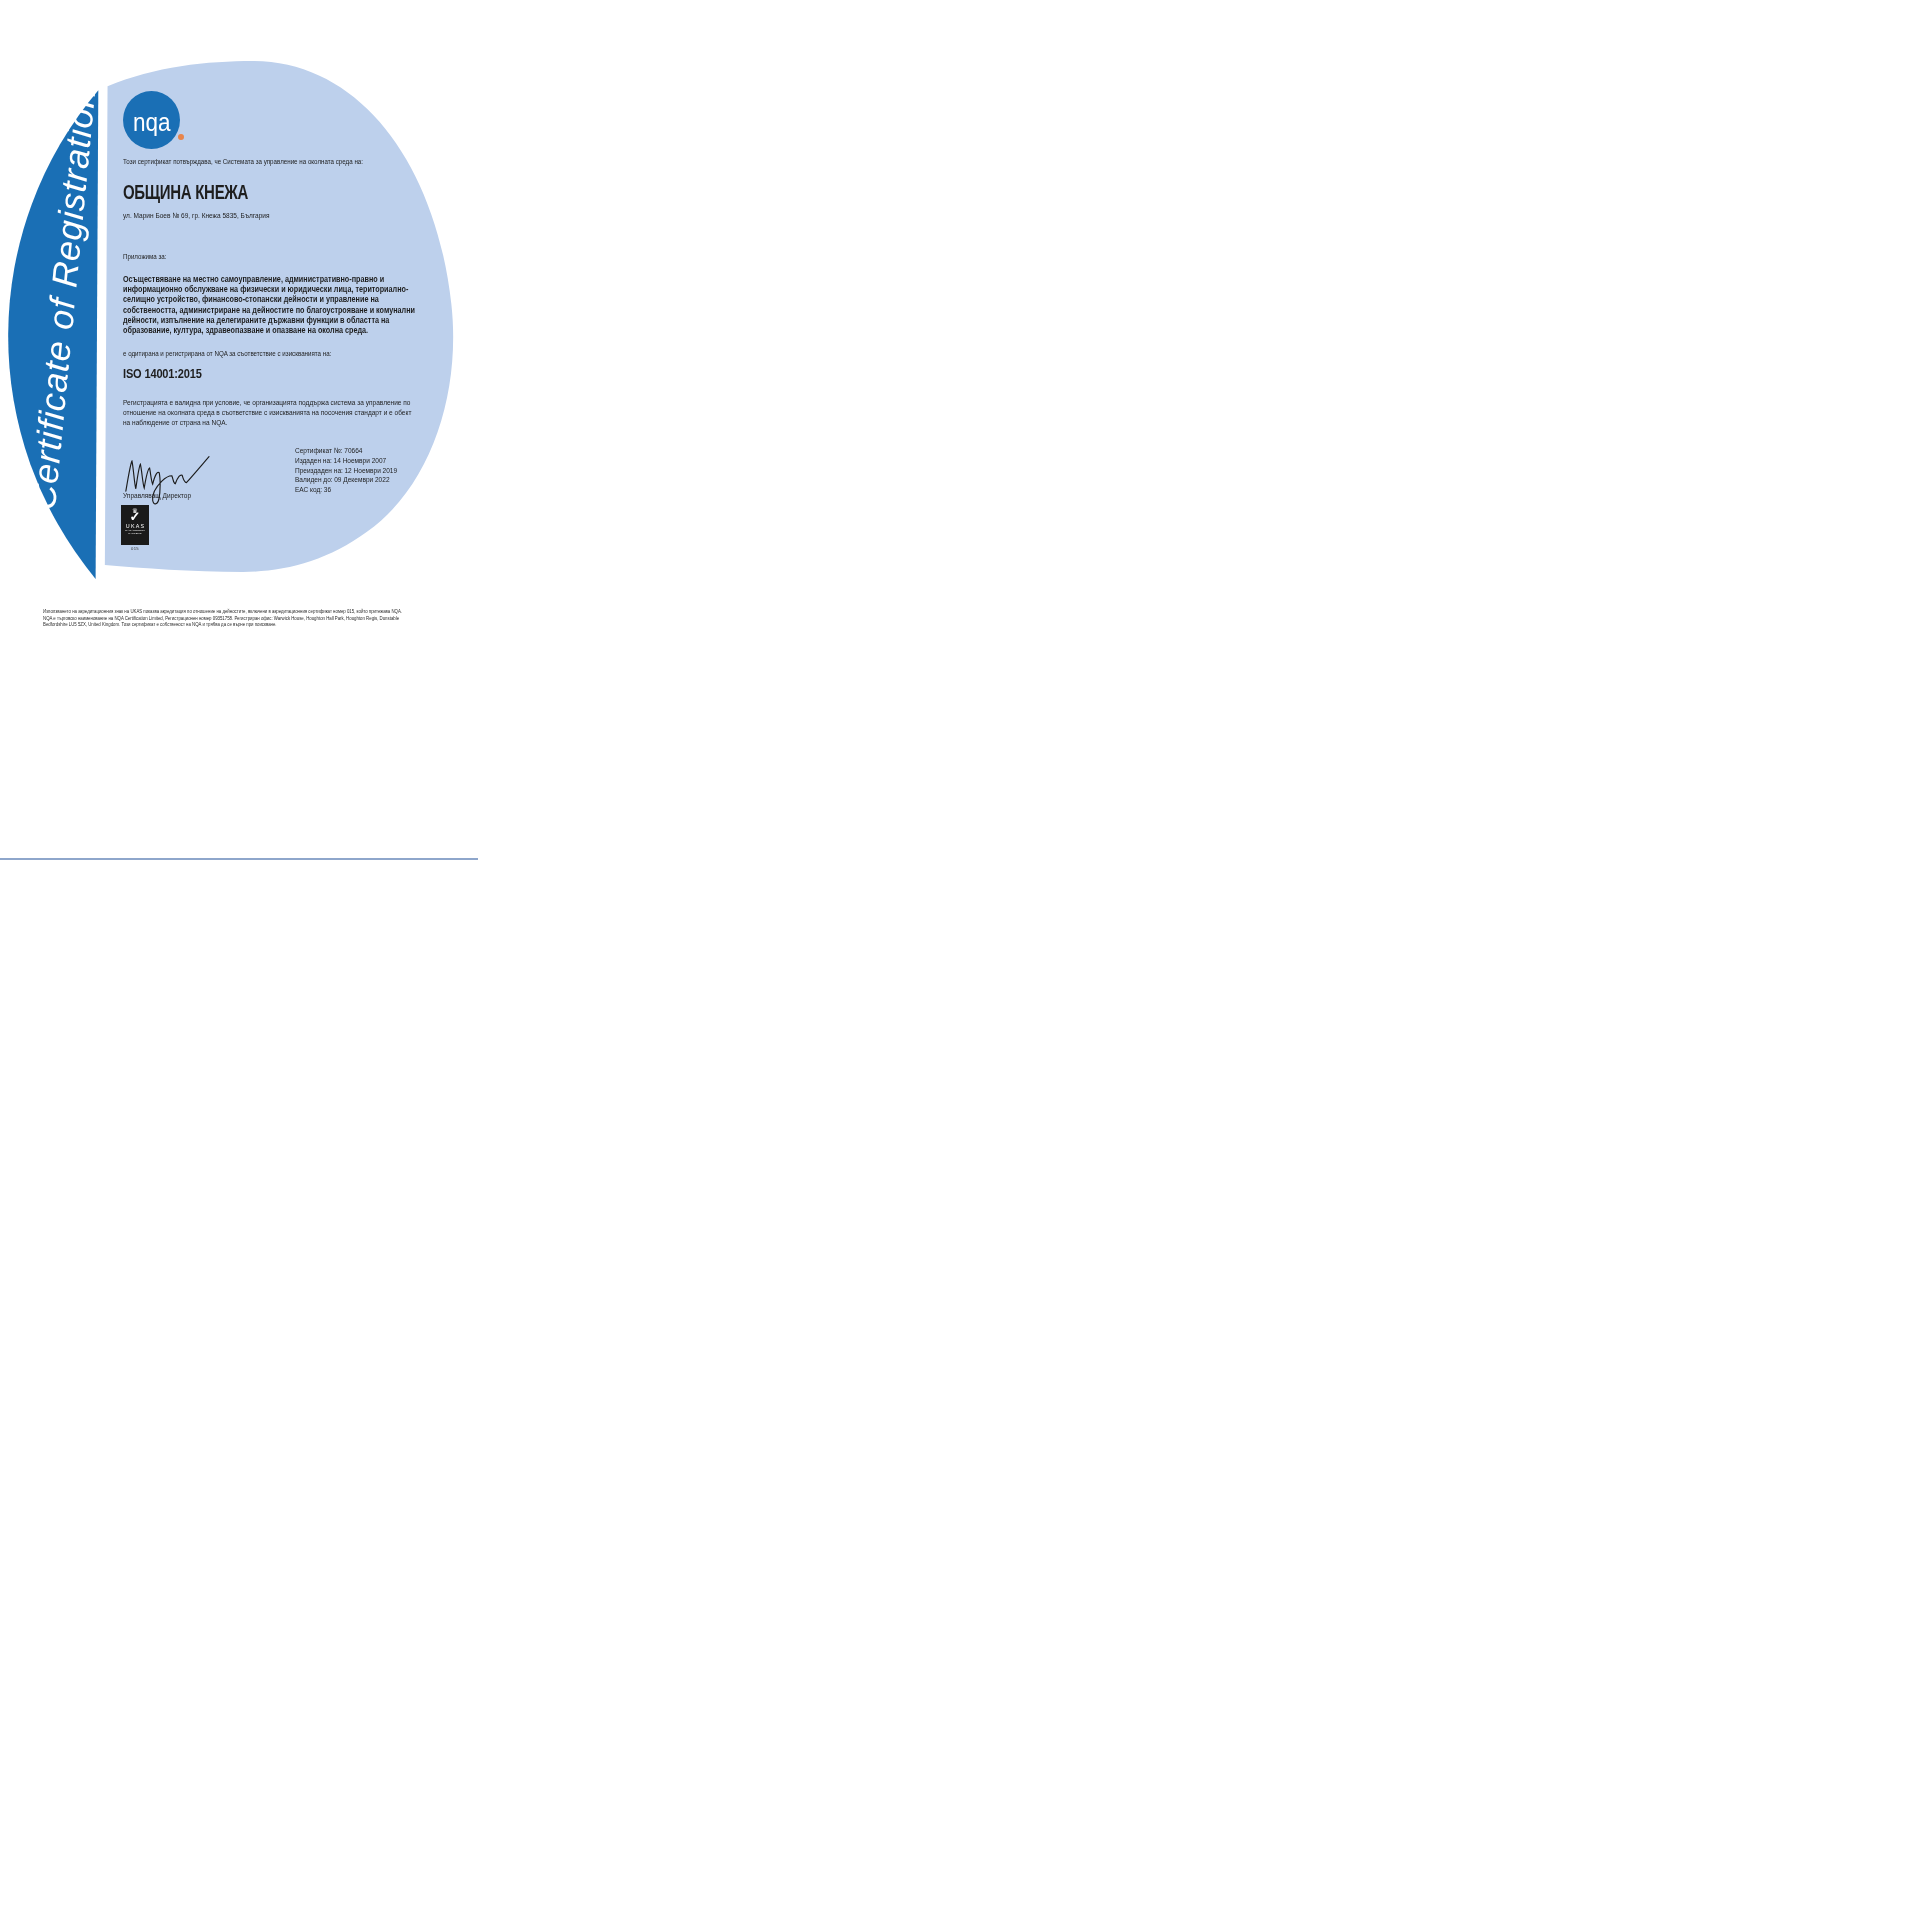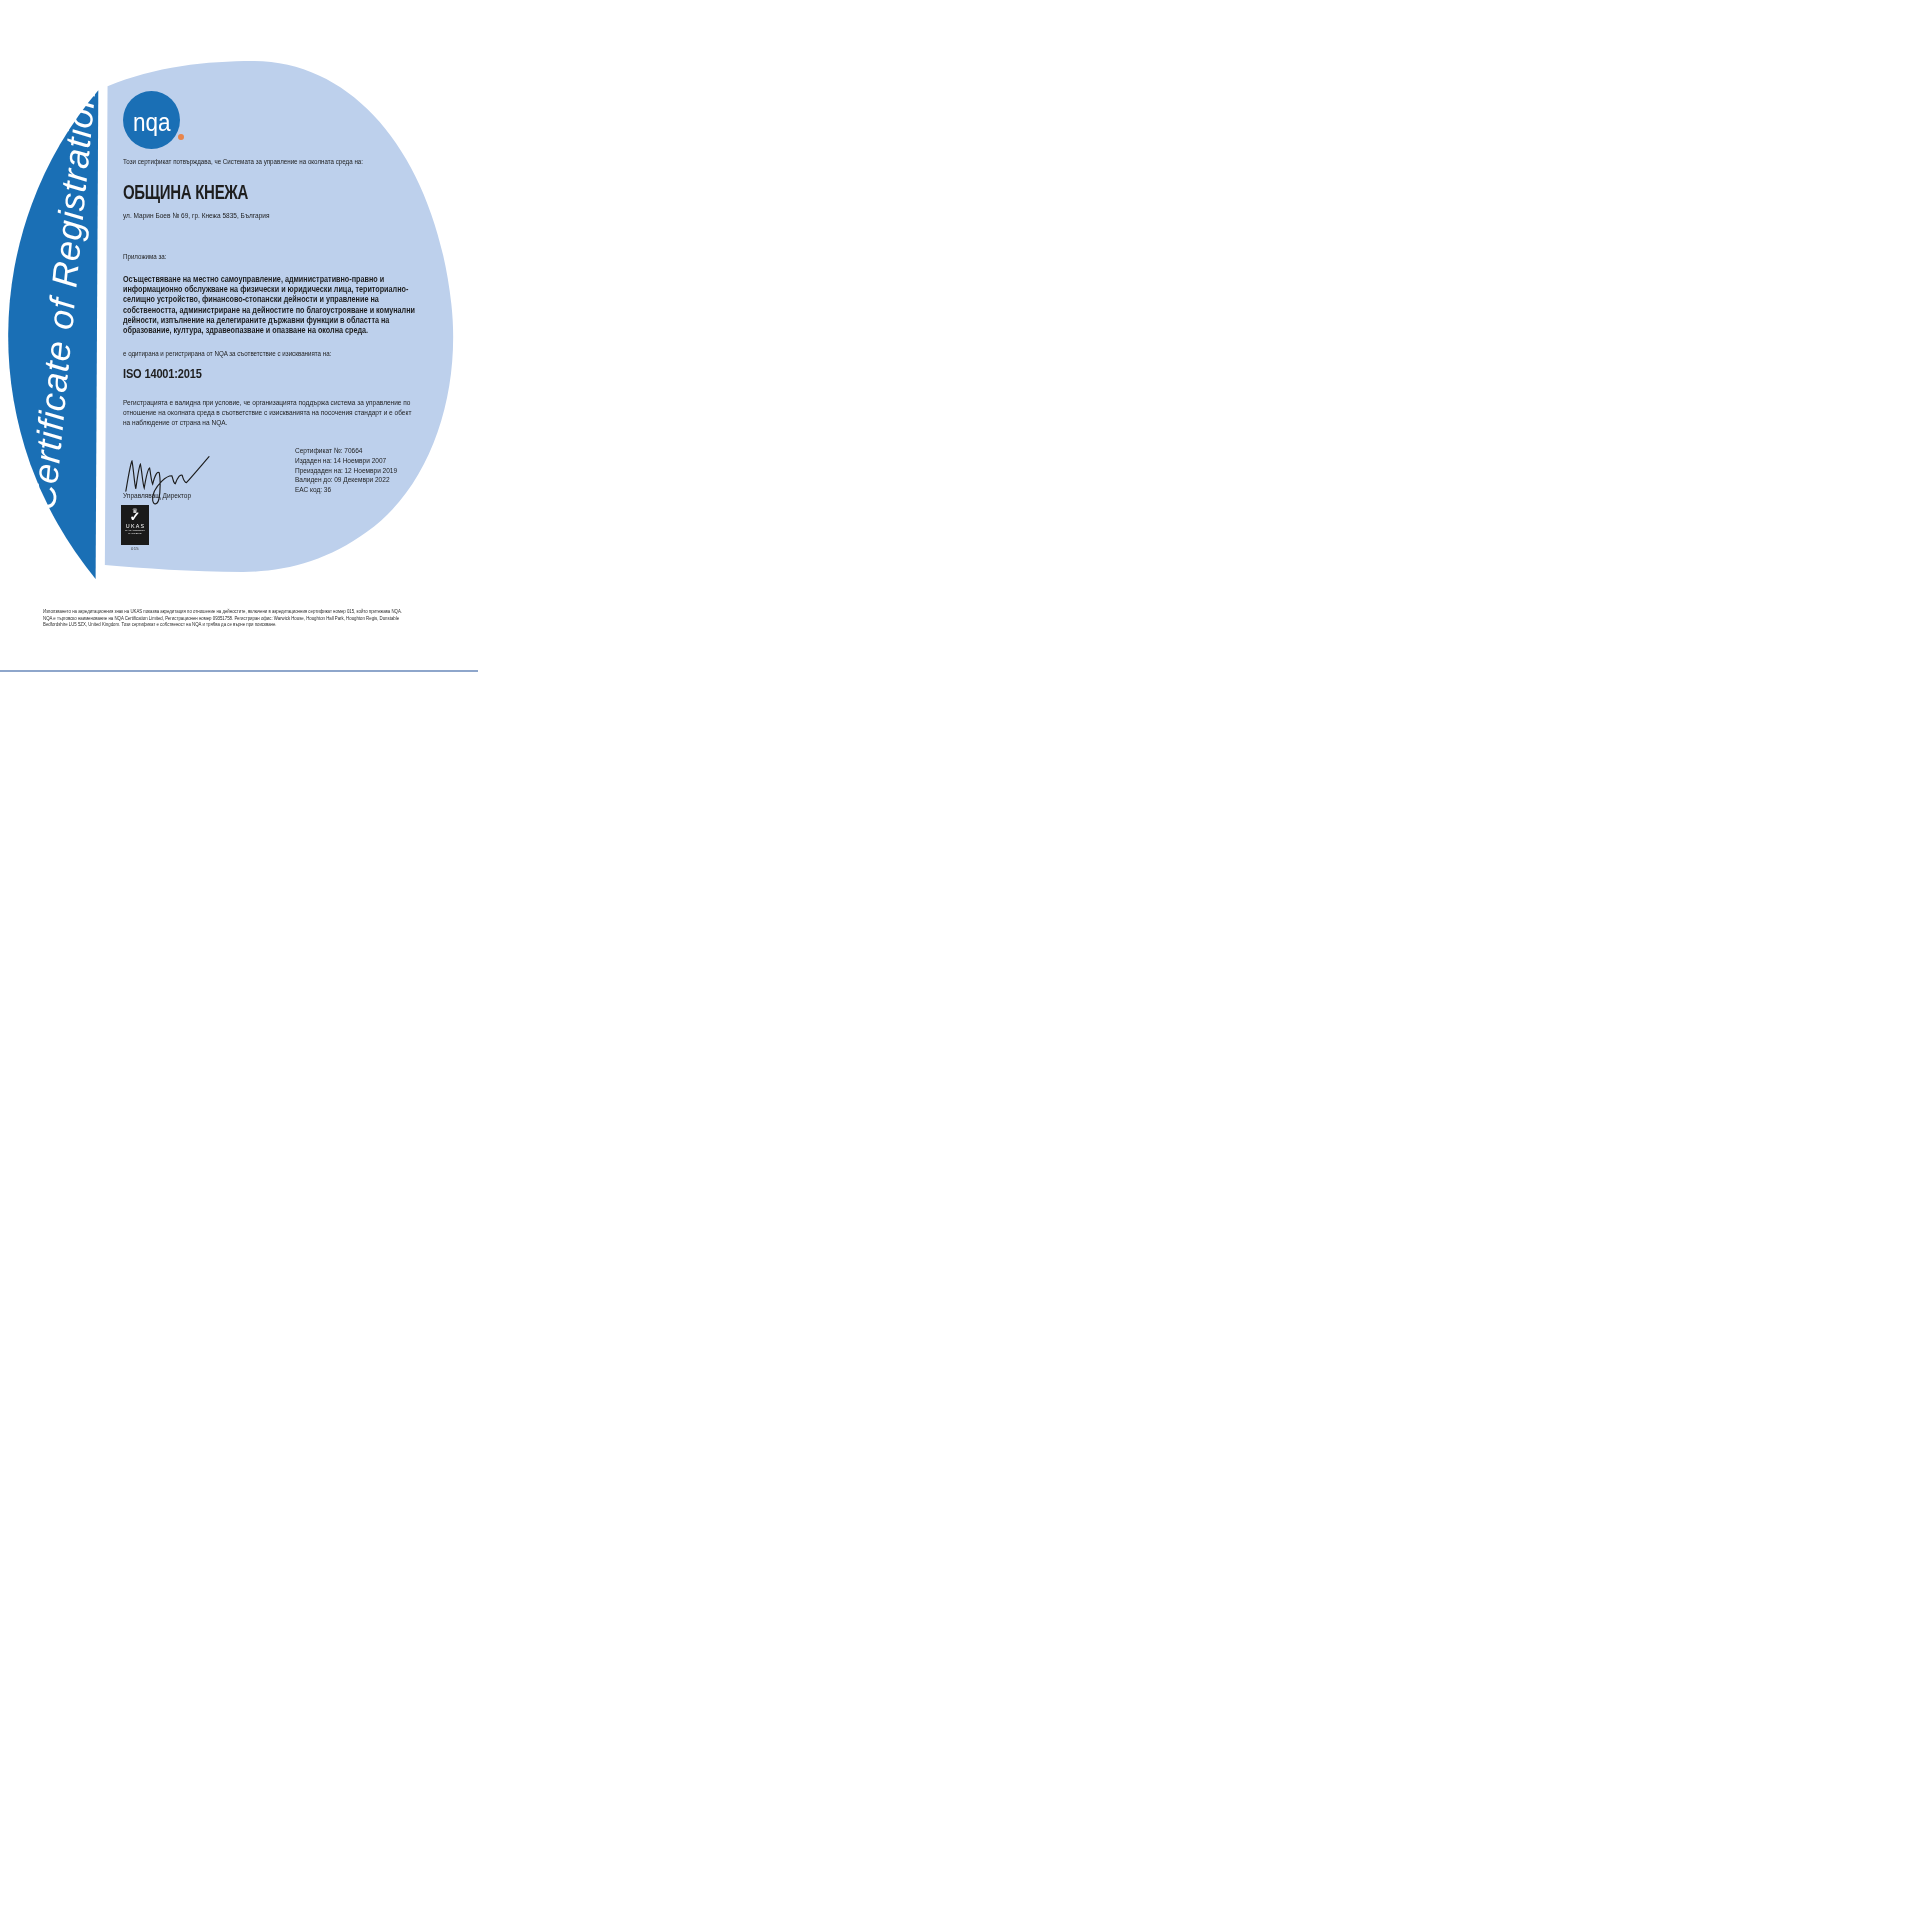--- a/index.html
+++ b/index.html
@@ -1,16 +1,16 @@
 <!DOCTYPE html>
 <html style="font-size:6.2px"><head>
 <meta charset="utf-8">
 <style>
   html,body{margin:0;padding:0;background:#ffffff;}
-  .page{position:relative;width:478px;height:672px;background:#ffffff;overflow:hidden;
+  .page{position:relative;width:478px;height:860px;background:#ffffff;overflow:hidden;
         font-family:"Liberation Sans", sans-serif;color:#1e1e1e;}
   .art{position:absolute;left:0;top:0;width:478px;height:676px;}
   .abs{position:absolute;}
   .cond{transform:scaleX(0.85);transform-origin:0 0;white-space:nowrap;}
   .nowrap{white-space:nowrap;}
 
   
   .logo-circle{left:123px;top:91px;width:57px;height:58px;border-radius:50%;
                background:#1a6fb5;display:flex;align-items:center;justify-content:center;}
   .logo-text{color:#ffffff;font-size:25px;font-weight:500;letter-spacing:0px;

